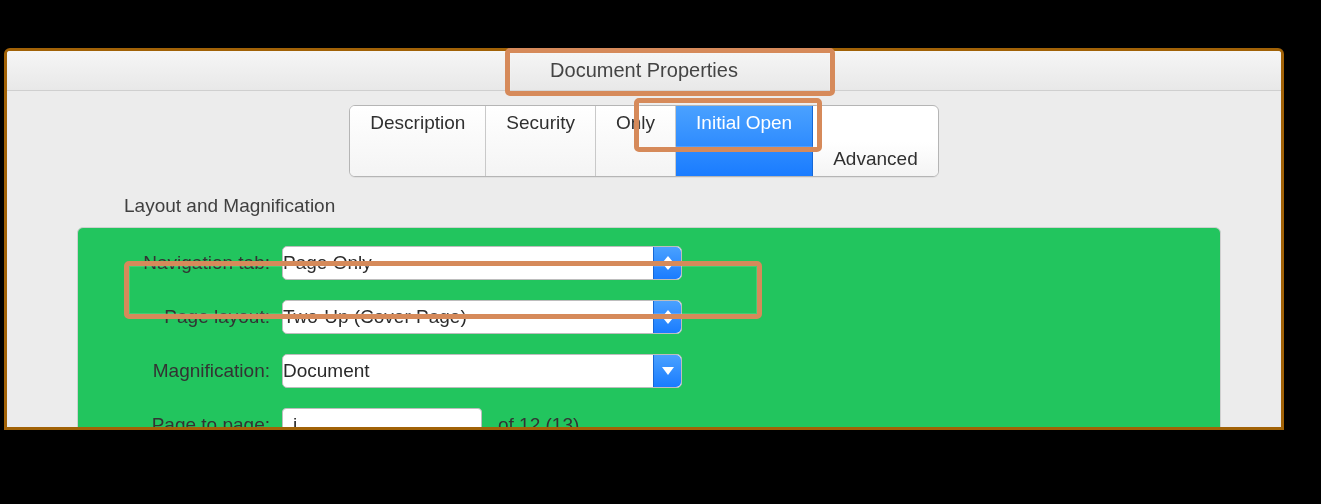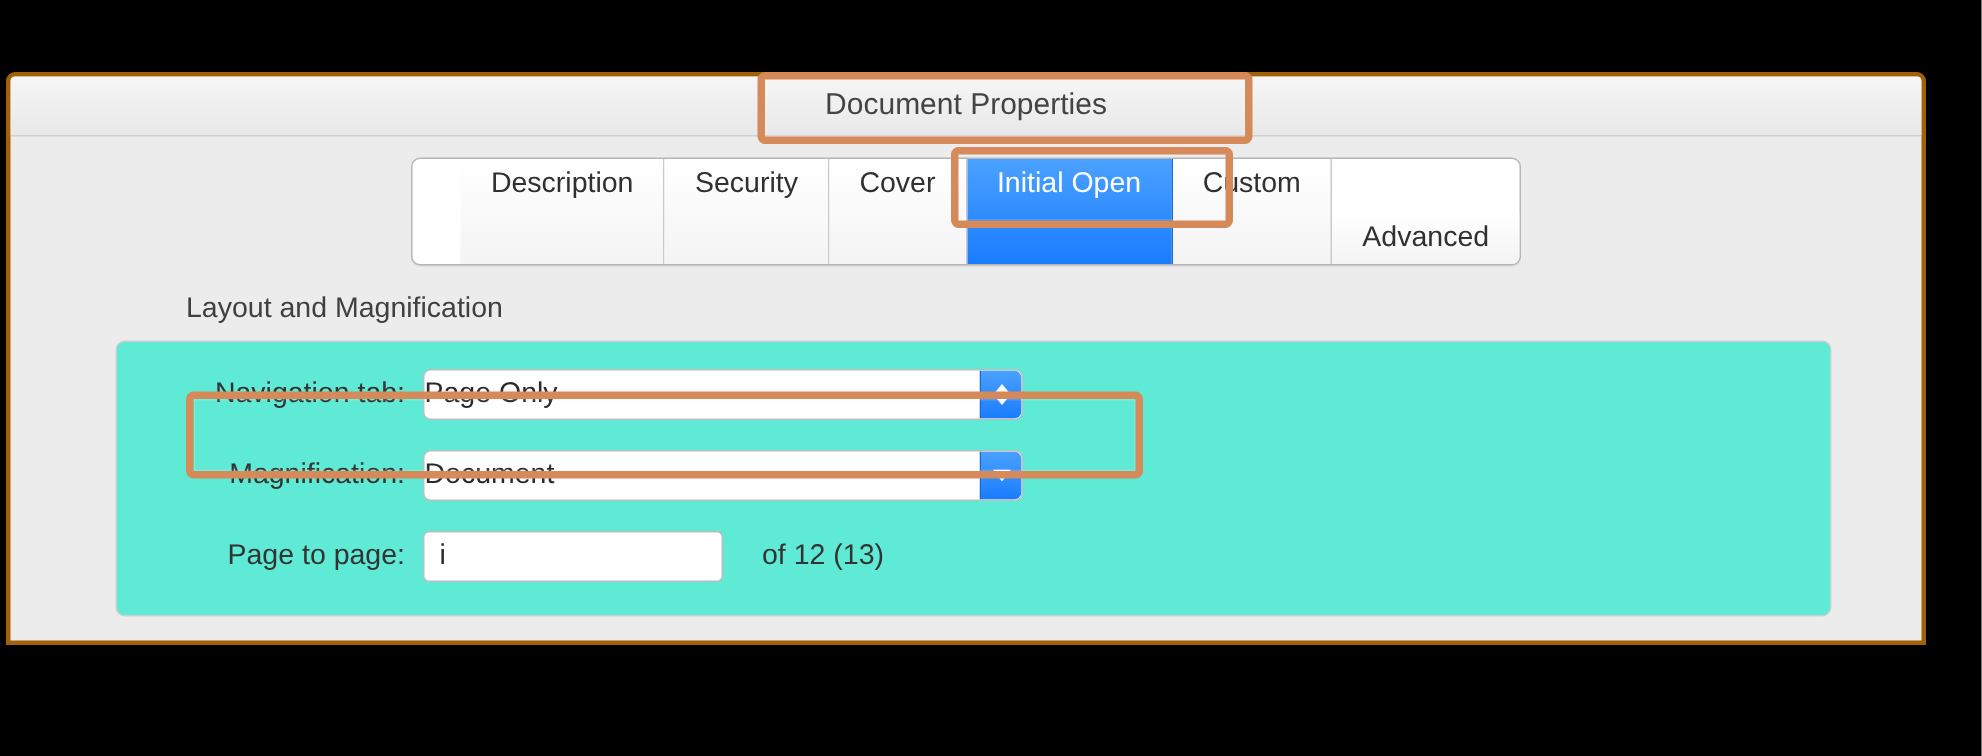--- a/index.html
+++ b/index.html
@@ -41,21 +41,20 @@
       justify-content: center;
       margin-top: 14px;
     }
     .tabgroup {
       display: flex;
       border: 1px solid #b5b5b5;
       border-radius: 6px;
       overflow: hidden;
       background: #fff;
       box-shadow: 0 1px 0 rgba(0,0,0,0.05);
-      padding-left: 32px;
     }
     .tab {
       padding: 6px 20px;
       font-size: 19px;
       color: #303030;
       background: linear-gradient(#ffffff, #f4f4f4);
       border-right: 1px solid #c9c9c9;
       cursor: pointer;
       white-space: nowrap;
     }
@@ -68,21 +67,21 @@
     .content-panel {
       margin: 18px 60px 0 70px;
     }
     .section-title {
       font-size: 19px;
       color: #404040;
       margin-left: 47px;
       margin-bottom: 10px;
     }
     .groupbox {
-      background: #5eead4;
+      background: #22c55e;
       border: 1px solid #cfcfcf;
       border-radius: 6px;
       padding: 18px 24px 22px 24px;
     }
     .formrow {
       display: flex;
       align-items: center;
       margin-bottom: 20px;
     }
     .formrow:last-child { margin-bottom: 0; }
@@ -129,21 +128,21 @@
       height: 34px;
       background: #fff;
       border: 1px solid #bdbdbd;
       border-radius: 4px;
       padding: 0 10px;
       font-size: 19px;
       color: #2a2a2a;
       outline: none;
     }
     .aftertext {
-      margin-left: 26px;
+      margin-left: 16px;
       font-size: 19px;
       color: #333;
     }
     
     .hl {
       position: absolute;
       border: 5px solid #d68a5a;
       border-radius: 5px;
       pointer-events: none;
       box-shadow: inset 0 0 0 1px rgba(255,255,255,0.15);
@@ -157,23 +156,22 @@
 
 <div class="window">
   <div class="titlebar">
     <span class="titlebar-title">Document Properties</span>
   </div>
 
   <div class="tabstrip">
     <div class="tabgroup">
       <div class="tab">Description</div>
       <div class="tab">Security</div>
-      <div class="tab">Cover</div>
+      <div class="tab">Only</div>
       <div class="tab active">Initial Open</div>
-      <div class="tab">Custom</div>
       <div class="tab">Advanced</div>
     </div>
   </div>
 
   <div class="content-panel">
     <div class="section-title">Layout and Magnification</div>
     <div class="groupbox">
 
       <div class="formrow">
         <div class="formlabel">Navigation tab:</div>
@@ -183,20 +181,34 @@
             <svg width="10" height="6" viewBox="0 0 10 6">
                 <polygon points="5,0 10,6 0,6" fill="#fff"></polygon>
               </svg>
             <svg width="10" height="6" viewBox="0 0 10 6" style="margin-top:2px">
                 <polygon points="0,0 10,0 5,6" fill="#fff"></polygon>
               </svg>
           </div>
         </div>
       </div>
 
+      <div class="formrow">
+        <div class="formlabel">Page layout:</div>
+        <div class="dropdown">
+          <span>Two-Up (Cover Page)</span>
+          <div class="stepper-btn">
+            <svg width="10" height="6" viewBox="0 0 10 6">
+                <polygon points="5,0 10,6 0,6" fill="#fff"></polygon>
+              </svg>
+            <svg width="10" height="6" viewBox="0 0 10 6" style="margin-top:2px">
+                <polygon points="0,0 10,0 5,6" fill="#fff"></polygon>
+              </svg>
+          </div>
+        </div>
+      </div>
 
       <div class="formrow">
         <div class="formlabel">Magnification:</div>
         <div class="dropdown combo">
           <span>Document</span>
           <div class="stepper-btn">
             <svg width="12" height="8" viewBox="0 0 12 8">
                 <polygon points="0,0 12,0 6,8" fill="#fff"></polygon>
               </svg>
           </div>

